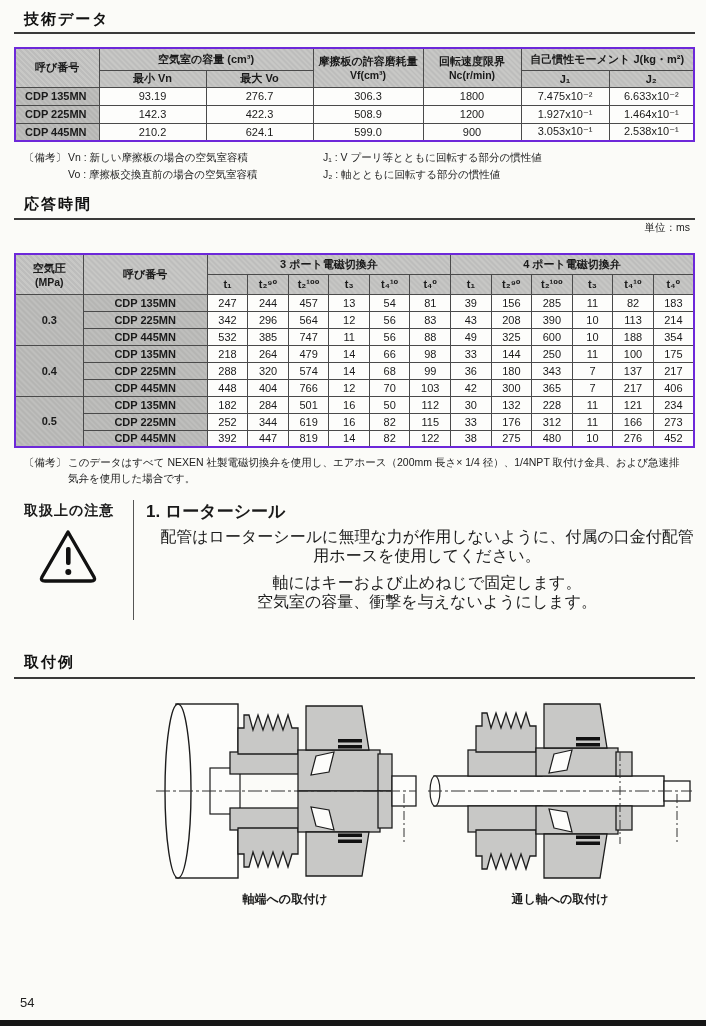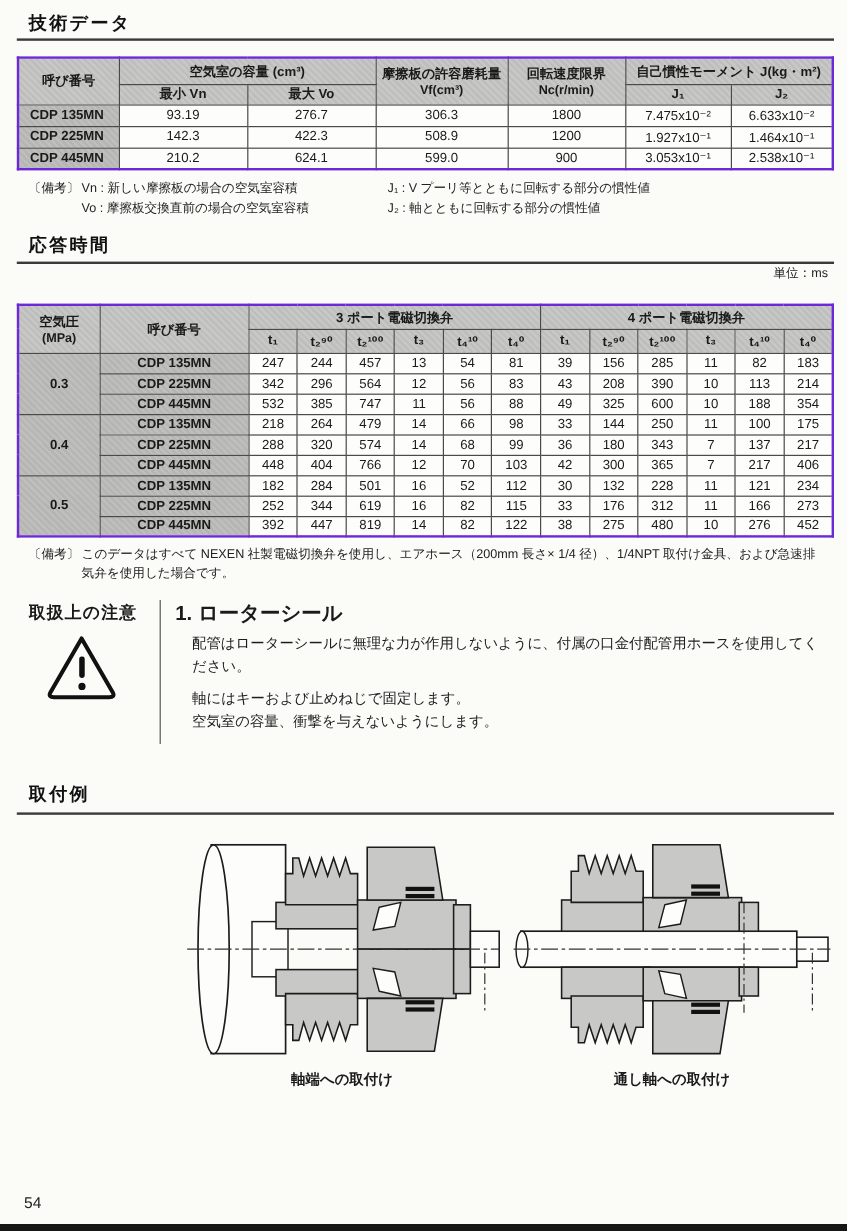--- a/index.html
+++ b/index.html
@@ -27,21 +27,21 @@
   .noteblock{position:absolute;font-size:10.5px;line-height:17px;color:#222;}
   .noterow{display:flex;}
   .notelabel{width:44px;flex:none;}
   .notecol{display:flex;flex-direction:column;}
 
   .handling{position:absolute;left:0;top:500px;width:706px;}
   .handling .title{position:absolute;left:24px;top:2px;font-size:14px;font-weight:bold;letter-spacing:1px;}
   .handling .divider{position:absolute;left:133px;top:0;height:120px;border-left:1.5px solid #555;}
   .warn{position:absolute;left:38px;top:28px;}
   .hitem-title{font-size:17px;font-weight:bold;margin-bottom:4px;}
-  .hitem-body{font-size:12px;line-height:19px;margin-left:14px;margin-bottom:8px;color:#1c1c1c;}
+  .hitem-body{font-size:16px;line-height:19px;margin-left:14px;margin-bottom:8px;color:#1c1c1c;text-align:center;}
   .hcontent{position:absolute;left:146px;top:0;width:548px;}
 
   .diagram{position:absolute;top:694px;}
   .cap{position:absolute;top:891px;font-size:12px;font-weight:bold;text-align:center;}
   .pagenum{position:absolute;left:20px;top:995px;font-size:13px;color:#222;}
   .bottombar{position:absolute;left:0;top:1020px;width:706px;height:6px;background:#161616;}
 </style>
 </head>
 <body>
 
@@ -253,21 +253,21 @@
           <td>217</td>
           <td>406</td>
         </tr>
         <tr>
           <th class="mcell pcell" rowspan="3">0.5</th>
           <th class="mcell">CDP 135MN</th>
           <td>182</td>
           <td>284</td>
           <td>501</td>
           <td>16</td>
-          <td>52</td>
+          <td>50</td>
           <td>112</td>
           <td>30</td>
           <td>132</td>
           <td>228</td>
           <td>11</td>
           <td>121</td>
           <td>234</td>
         </tr>
         <tr>
           <th class="mcell">CDP 225MN</th>

